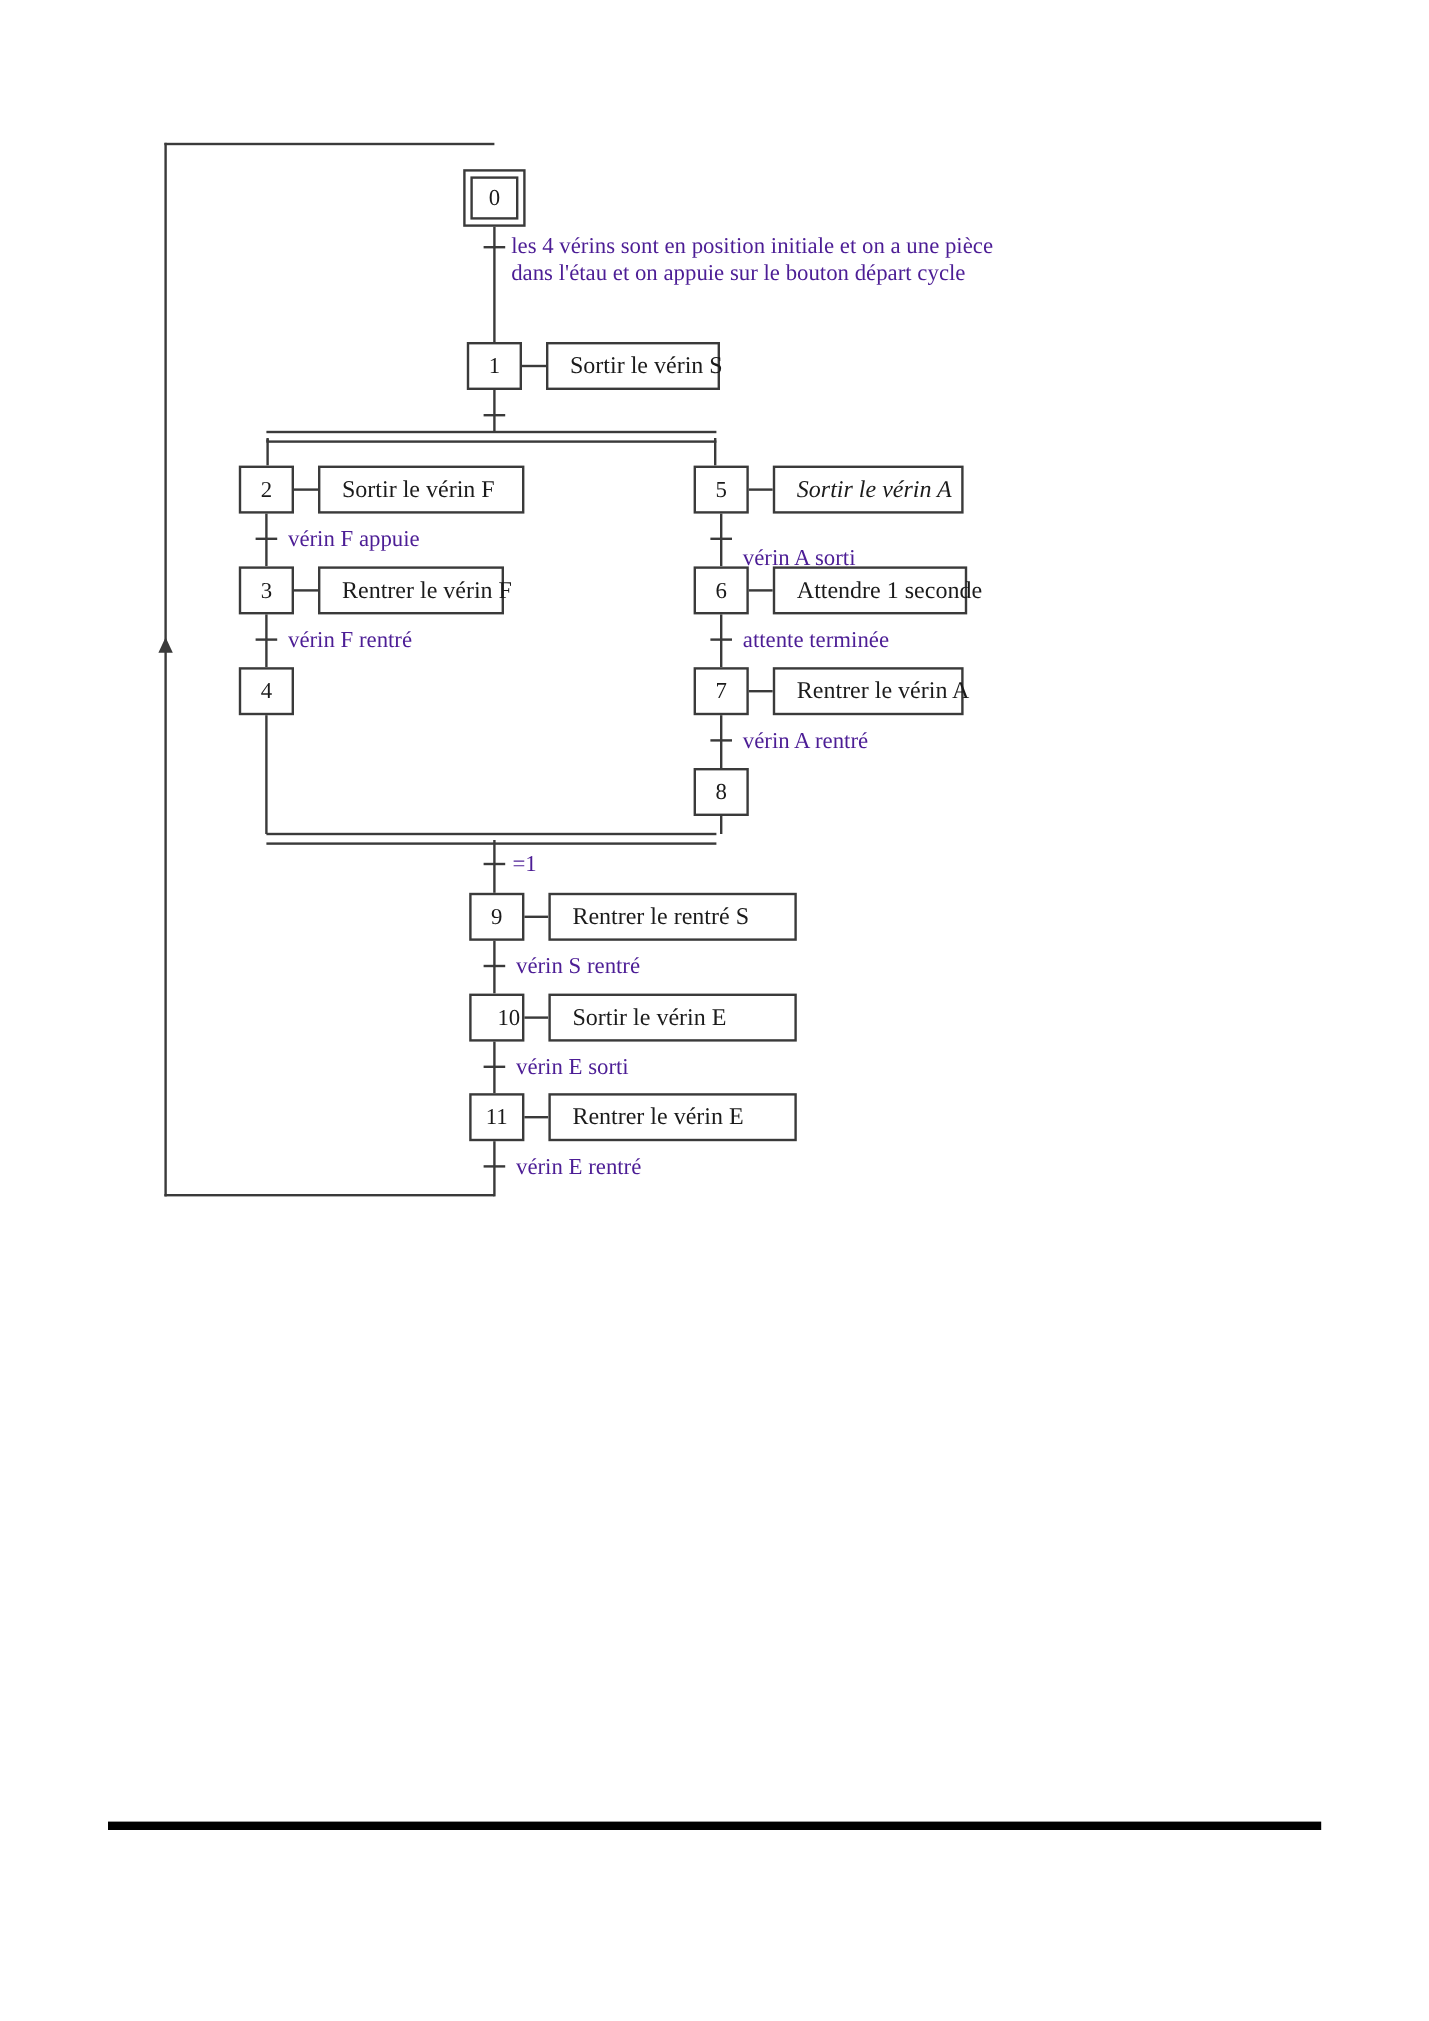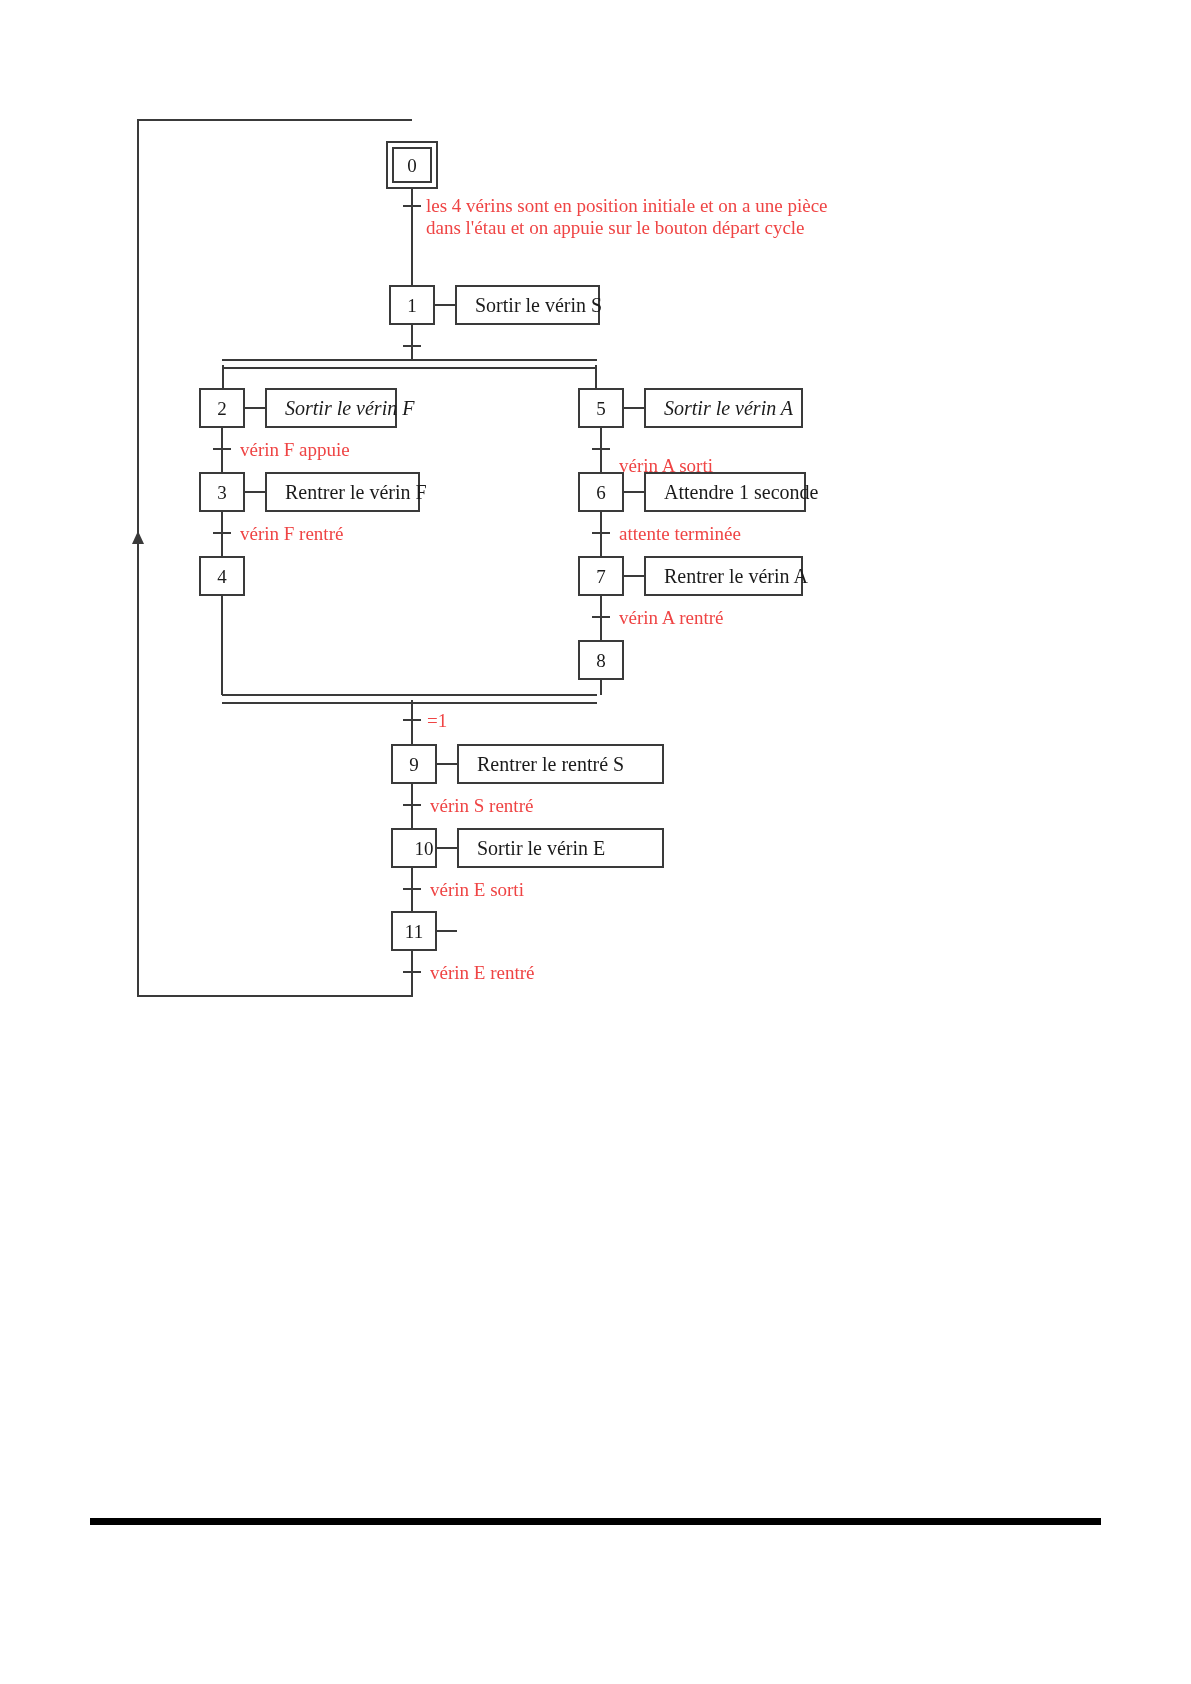--- a/index.html
+++ b/index.html
@@ -91,21 +91,21 @@
     width: 18px;
     height: 2px;
     background: #3a3a3a;
   }
 
   
   .recept {
     position: absolute;
     font-size: 19px;
     line-height: 1.18;
-    color: #ef4444;
+    color: #4c1d95;
     white-space: nowrap;
   }
   .recept.multiline { white-space: normal; width: 420px; }
 
   
   .arrowhead {
     position: absolute;
     width: 0; height: 0;
     border-left: 6px solid transparent;
     border-right: 6px solid transparent;
@@ -155,21 +155,21 @@
   <div class="dblbar" style="left:222px; top:359px; width:375px;"></div>
 
   <div class="vline" style="left:222px; top:365px; height:23px;"></div>
   <div class="hline" style="left:222px; top:366px; width:2px;"></div>
   <div class="vline" style="left:595px; top:365px; height:23px;"></div>
 
   <div class="step" style="left:199px; top:388px; width:46px; height:40px;">
     <span>2</span>
   </div>
   <div class="hline" style="left:245px; top:407px; width:20px;"></div>
-  <div class="action" style="left:265px; top:388px; width:132px; height:40px;font-style:italic;">
+  <div class="action" style="left:265px; top:388px; width:172px; height:40px;">
     <span>Sortir le vérin F</span>
   </div>
 
   <div class="vline" style="left:221px; top:428px; height:44px;"></div>
   <div class="tick" style="left:213px; top:448px;"></div>
   <div class="recept" style="left:240px; top:439px;">vérin F appuie</div>
 
   <div class="step" style="left:199px; top:472px; width:46px; height:40px;">
     <span>3</span>
   </div>
@@ -257,20 +257,23 @@
   </div>
 
   <div class="vline" style="left:411px; top:868px; height:44px;"></div>
   <div class="tick" style="left:403px; top:888px;"></div>
   <div class="recept" style="left:430px; top:879px;">vérin E sorti</div>
 
   <div class="step" style="left:391px; top:911px; width:46px; height:40px;">
     <span>11</span>
   </div>
   <div class="hline" style="left:437px; top:930px; width:20px;"></div>
+  <div class="action" style="left:457px; top:911px; width:207px; height:40px;">
+    <span>Rentrer le vérin E</span>
+  </div>
 
   <div class="vline" style="left:411px; top:951px; height:46px;"></div>
   <div class="tick" style="left:403px; top:971px;"></div>
   <div class="recept" style="left:430px; top:962px;">vérin E rentré</div>
 
   <div class="footer-rule" style="left:90px; top:1518px; width:1011px; height:7px;"></div>
 
 </div>
 
 </body></html>

